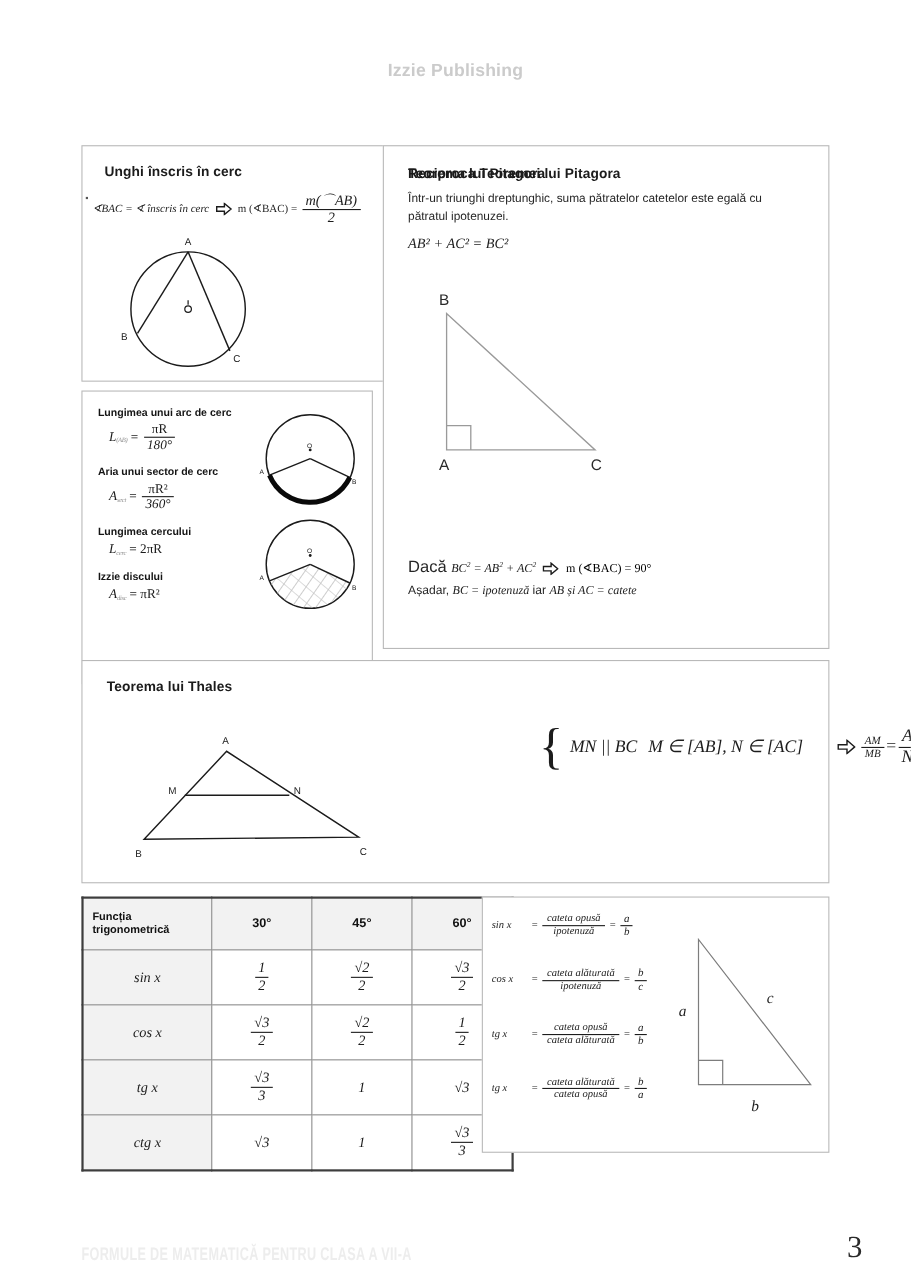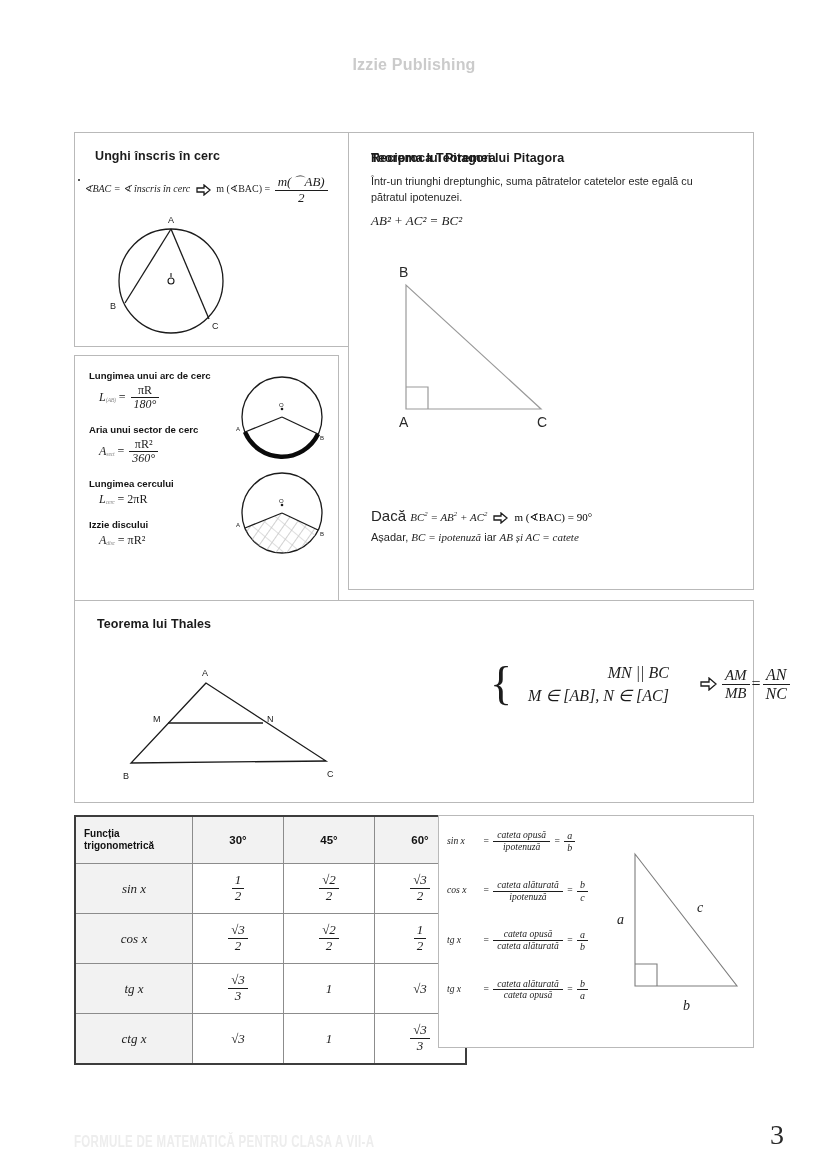--- a/index.html
+++ b/index.html
@@ -126,21 +126,21 @@
     display: flex; align-items: center; font-size: 16px;
   }
   .brace {
     font-family: "Liberation Serif", serif;
     font-size: 46px;
     line-height: .8;
     font-style: normal;
     margin-right: 6px;
     color:#1c1c1c;
   }
-  .sys-lines { display: flex; flex-direction: column; justify-content: center; align-items: flex-end; }
+  .sys-lines { display: flex; flex-direction: row; justify-content: center; align-items: flex-end; }
   .sys-lines span { white-space: nowrap; line-height: 1.45; }
   .sys-line-2 { padding-left: 10px; }
   .thales-concl { display:flex; align-items:center; margin-left: 28px; font-size: 15px; }
 
   
   #trig-table-wrap { position: absolute; left: 74px; top: 815px; }
   table.trig {
     border-collapse: collapse;
     border: 2px solid #3d3d3d;
     background: #fff;
@@ -361,21 +361,21 @@
     <span class="sys-lines math">
       <span>MN || BC</span>
       <span class="sys-line-2">M ∈ [AB], N ∈ [AC]</span>
     </span>
     <span class="thales-concl">
       <span class="arrow-ico" style="width:17px;height:14px;">
         <svg width="17" height="14" viewBox="0 0 17 14">
           <path d="M1 5 H9 V1 L16 7 L9 13 V9 H1 Z" fill="none" stroke="#1c1c1c" stroke-width="1.3"></path>
         </svg>
       </span>
-      <span class="frac math" style="font-size:15px;">
+      <span class="frac math" style="font-size:10px;">
         <span class="num">AM</span>
         <span class="den">MB</span>
       </span>
       <span class="math-up math" style="font-style:normal;font-size:16px;">=</span>
       <span class="frac math" style="font-size:16px;">
         <span class="num">AN</span>
         <span class="den">NC</span>
       </span>
     </span>
   </div>

